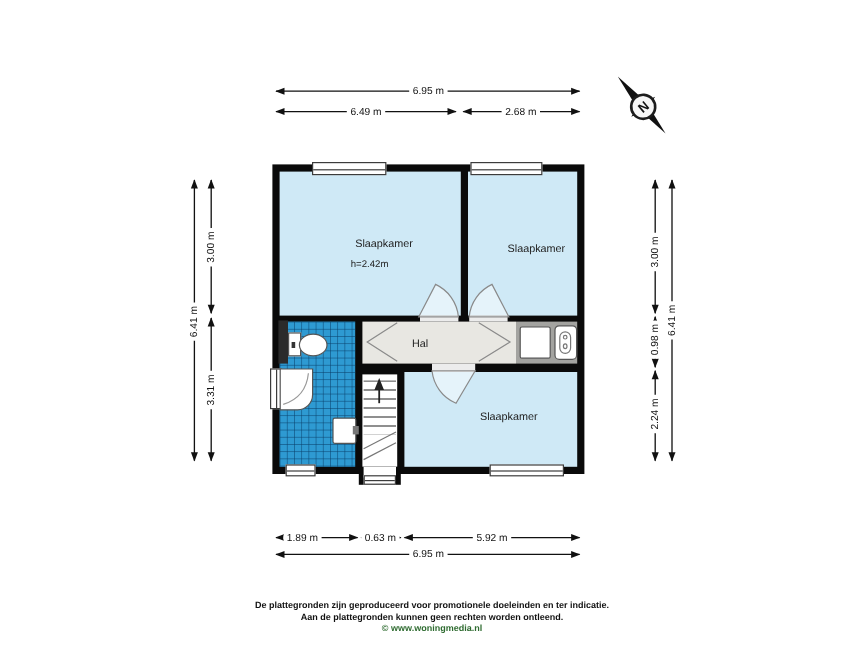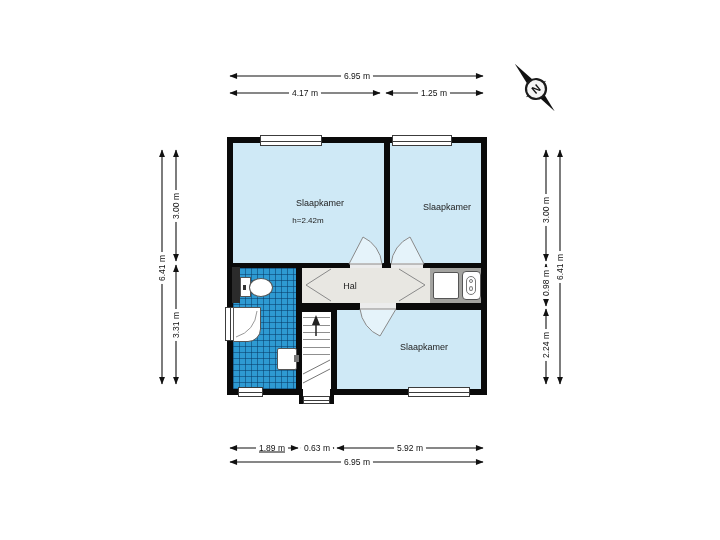--- a/index.html
+++ b/index.html
@@ -139,28 +139,33 @@
     </g>
   </svg>
 
   <div class="room-label" style="left:308px;top:203px;">Slaapkamer</div>
   <div class="room-note" style="left:308px;top:220px;">h=2.42m</div>
   <div class="room-label" style="left:435px;top:207px;">Slaapkamer</div>
   <div class="room-label" style="left:338px;top:286px;">Hal</div>
   <div class="room-label" style="left:412px;top:347px;">Slaapkamer</div>
 
   <div class="dim" style="left:357px;top:76px;">6.95 m</div>
-  <div class="dim" style="left:305px;top:93px;">4.17 m</div>
-  <div class="dim" style="left:434px;top:93px;">1.25 m</div>
-  <div class="dim" style="left:272px;top:448px;text-decoration:underline;">1.89 m</div>
+  <div class="dim" style="left:305px;top:93px;">6.49 m</div>
+  <div class="dim" style="left:434px;top:93px;">2.68 m</div>
+  <div class="dim" style="left:252px;top:448px;">1.89 m</div>
   <div class="dim" style="left:317px;top:448px;">0.63 m</div>
   <div class="dim" style="left:410px;top:448px;">5.92 m</div>
   <div class="dim" style="left:357px;top:462px;">6.95 m</div>
   <div class="dim v" style="left:162px;top:268px;">6.41 m</div>
   <div class="dim v" style="left:176px;top:206px;">3.00 m</div>
   <div class="dim v" style="left:176px;top:325px;">3.31 m</div>
   <div class="dim v" style="left:546px;top:210px;">3.00 m</div>
   <div class="dim v" style="left:546px;top:283px;">0.98 m</div>
   <div class="dim v" style="left:546px;top:345px;">2.24 m</div>
   <div class="dim v" style="left:560px;top:267px;">6.41 m</div>
 
+  <div class="footer">
+    <div>De plattegronden zijn geproduceerd voor promotionele doeleinden en ter indicatie.</div>
+    <div>Aan de plattegronden kunnen geen rechten worden ontleend.</div>
+    <div class="link">© www.woningmedia.nl</div>
+  </div>
 
 </div>
 
 </body></html>

